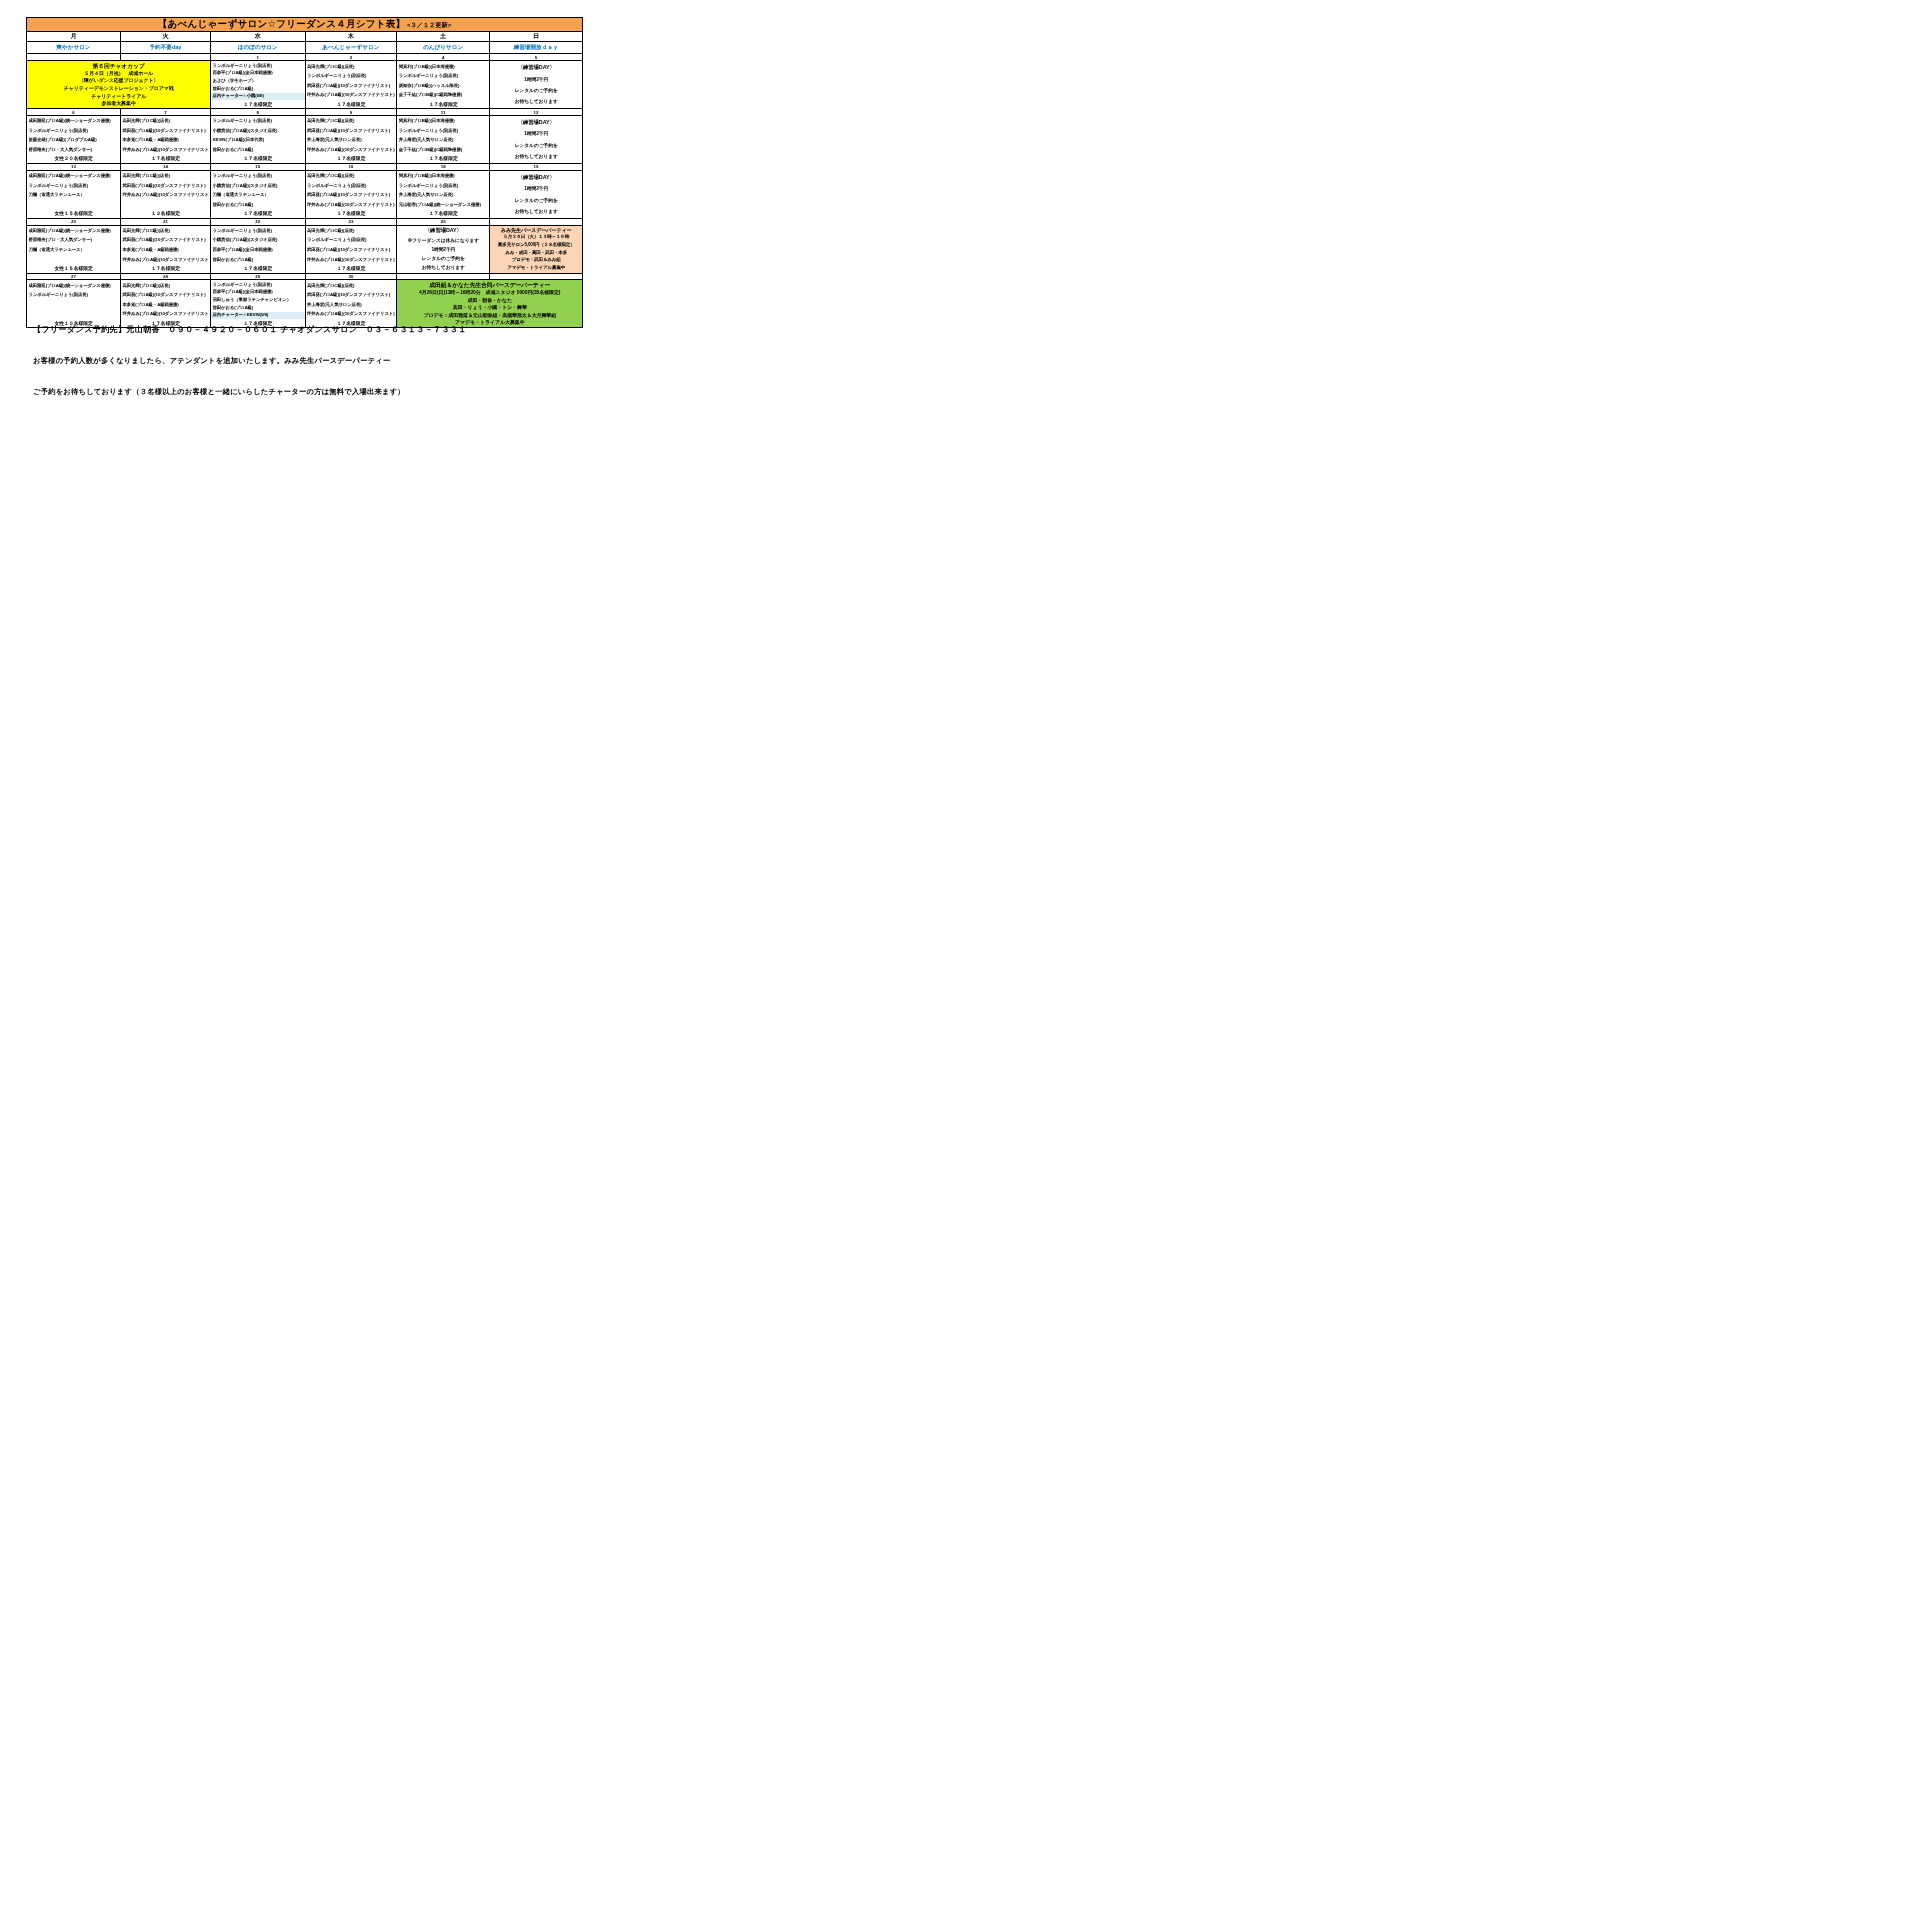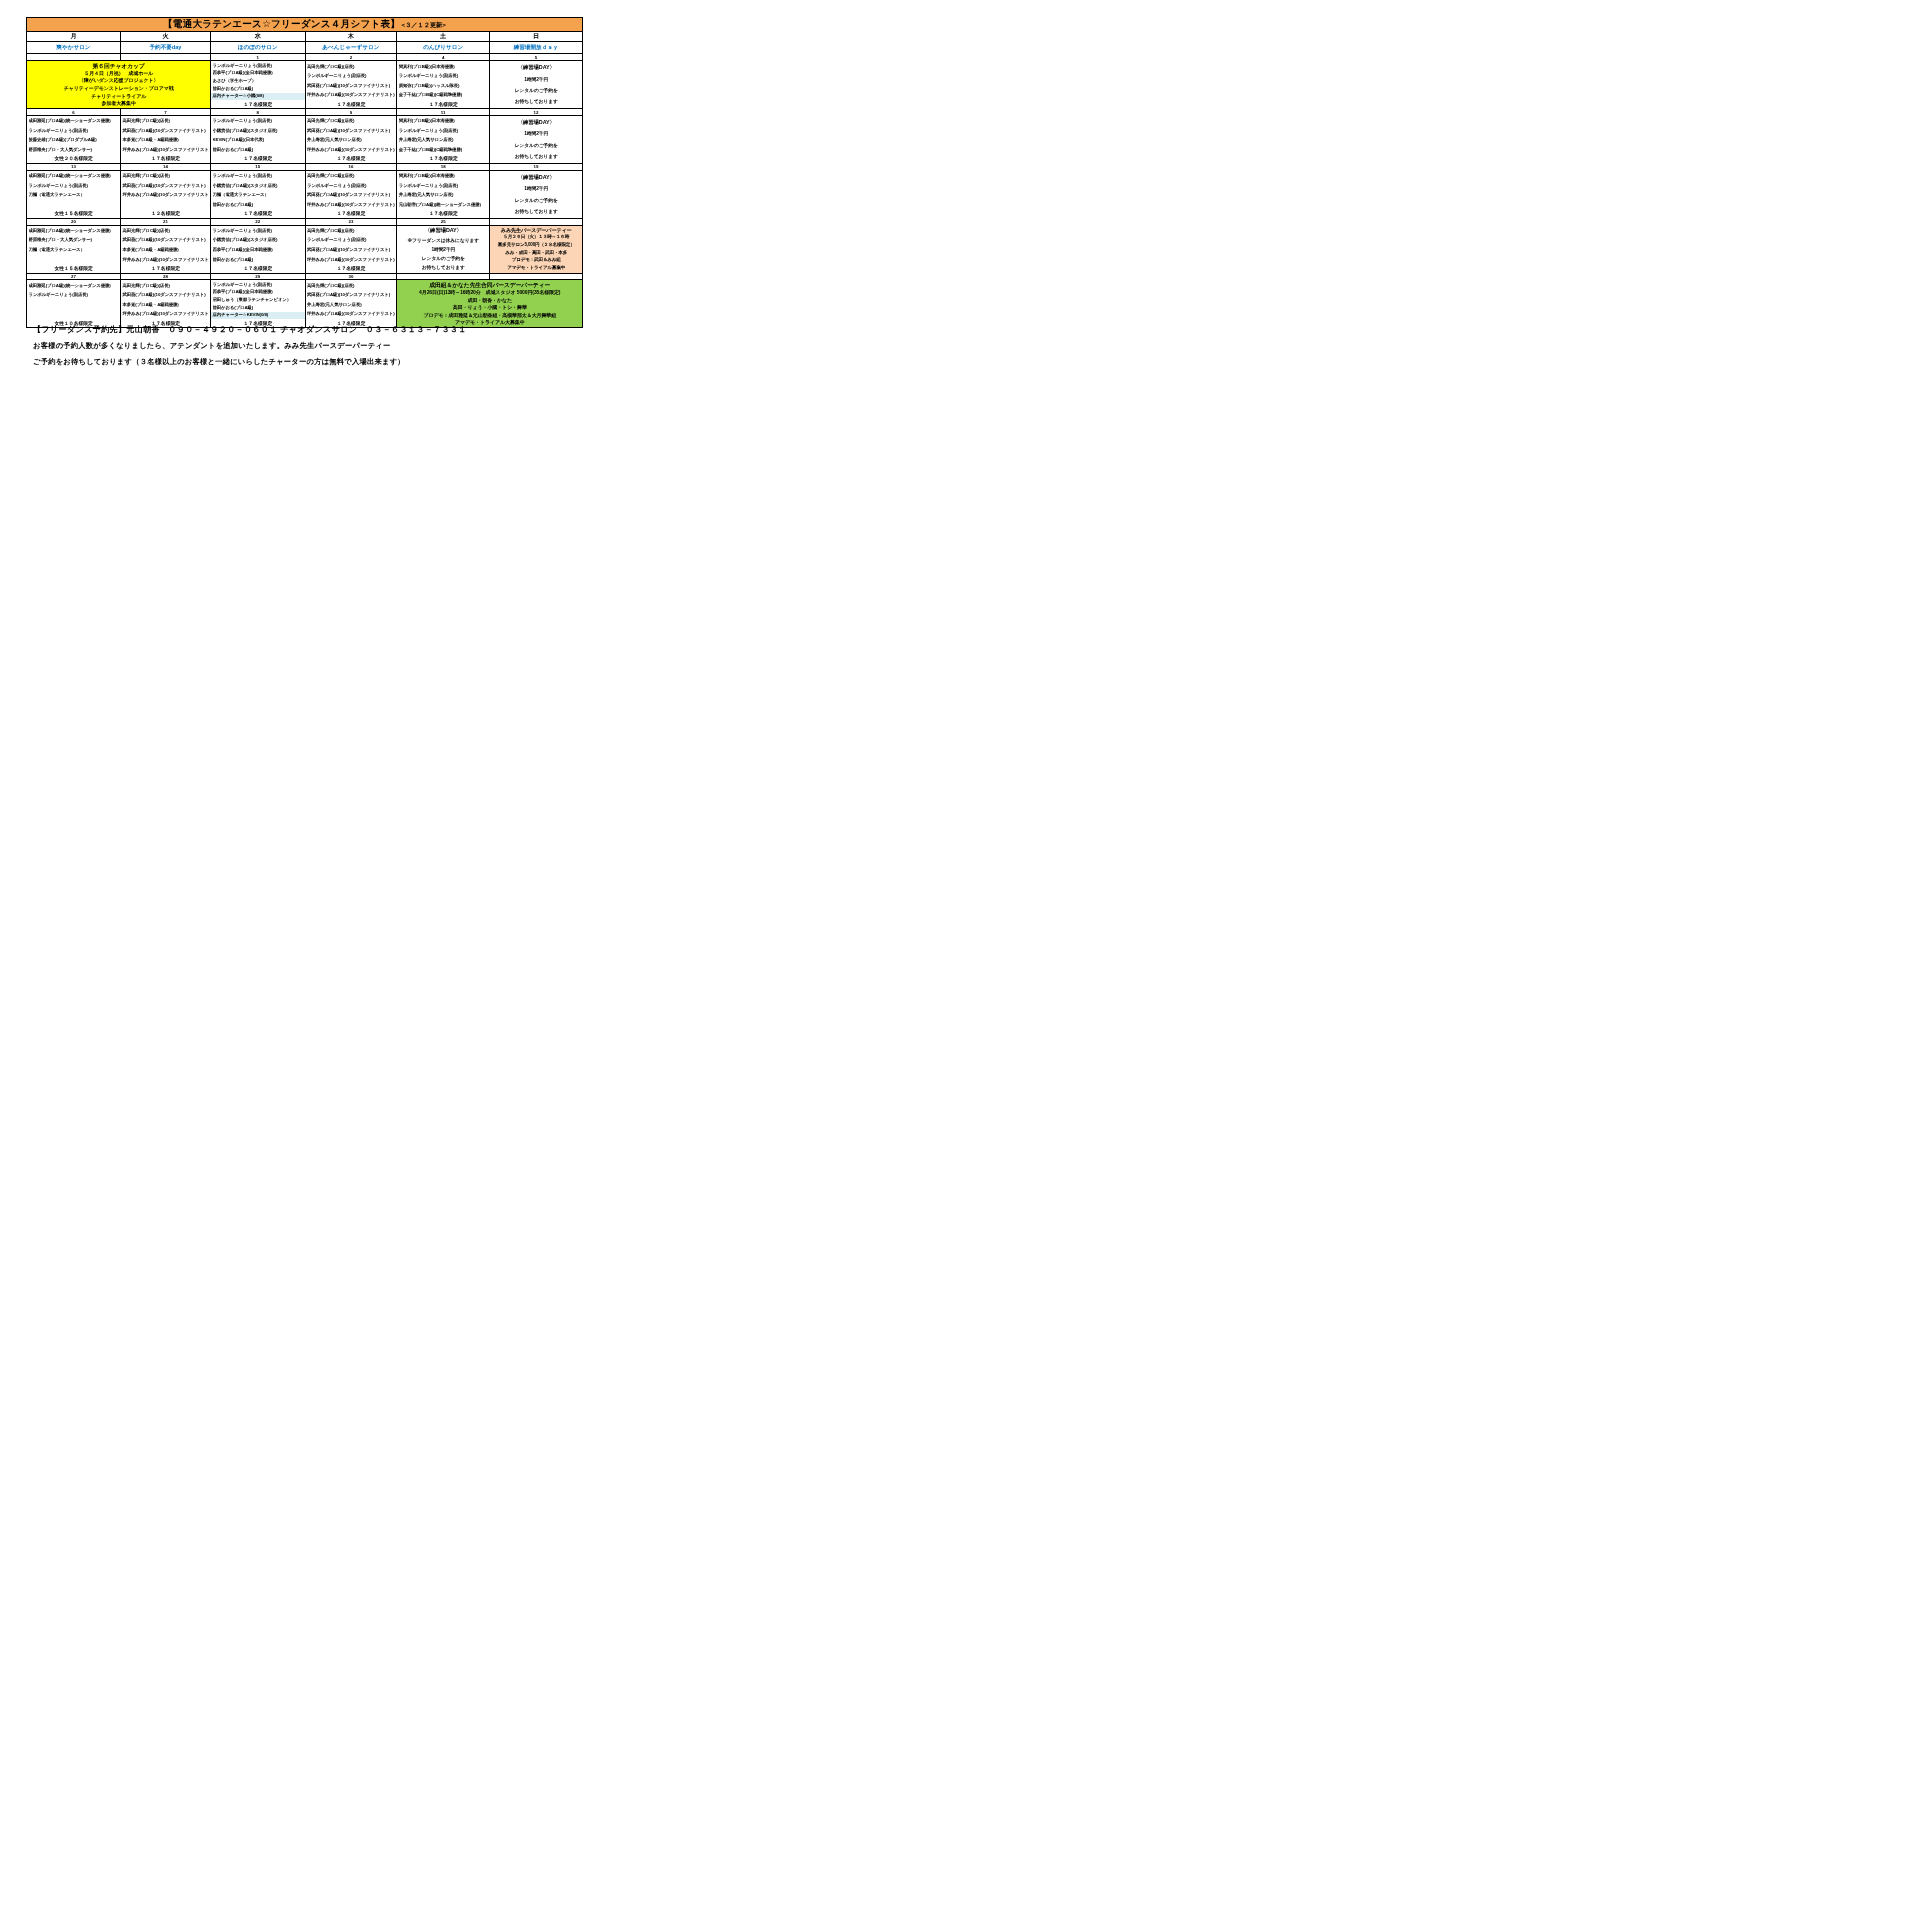--- a/index.html
+++ b/index.html
@@ -31,21 +31,21 @@
   .cell.yellow { background:#FFFF00; }
   .cell.yellow .line { font-size:5px; }
   .cell.yellow .line.first { font-size:5.8px; }
   .cell.orange { background:#FBD5B5; }
   .cell.orange .line { font-size:4.6px; letter-spacing:-0.2px; }
   .cell.orange .line.first { font-size:5.2px; }
   .cell.green { background:#92D050; }
   .cell.green .line { font-size:5px; }
   .cell.green .line.first { font-size:5.8px; }
   .footer { position:absolute; left:33px; top:324px; width:532px;
-            display:flex; flex-direction:column; gap:6px; }
+            display:flex; flex-direction:column; gap:21px; }
   .footer .f-line { font-weight:bold; color:#000; }
   .footer .f1 { font-size:8px; letter-spacing:0.4px; }
   .footer .f2, .footer .f3 { font-size:7.3px; letter-spacing:0.2px; }
 </style>
 </head>
 <body>
 
 <div class="page">
   <div class="sheet">
     <table class="shift">
@@ -53,21 +53,21 @@
         <col style="width:16.9%">
           <col style="width:16.2%">
           <col style="width:17.0%">
         <col style="width:16.5%">
           <col style="width:16.7%">
           <col style="width:16.7%">
       </colgroup>
       <tbody>
         <tr>
           <td colspan="6" class="title-cell">
-            <span class="title-main">【電通大ラテンエース☆フリーダンス４月シフト表】</span><span class="title-upd">&lt;３／１２更新&gt;</span>
+            <span class="title-main">【あべんじゃーずサロン☆フリーダンス４月シフト表】</span><span class="title-upd">&lt;３／１２更新&gt;</span>
           </td>
         </tr>
         <tr class="day-row" id="day-row">
             <td class="day-cell">月</td>
             <td class="day-cell">火</td>
             <td class="day-cell">水</td>
             <td class="day-cell">木</td>
             <td class="day-cell">土</td>
             <td class="day-cell">日</td>
           </tr>

